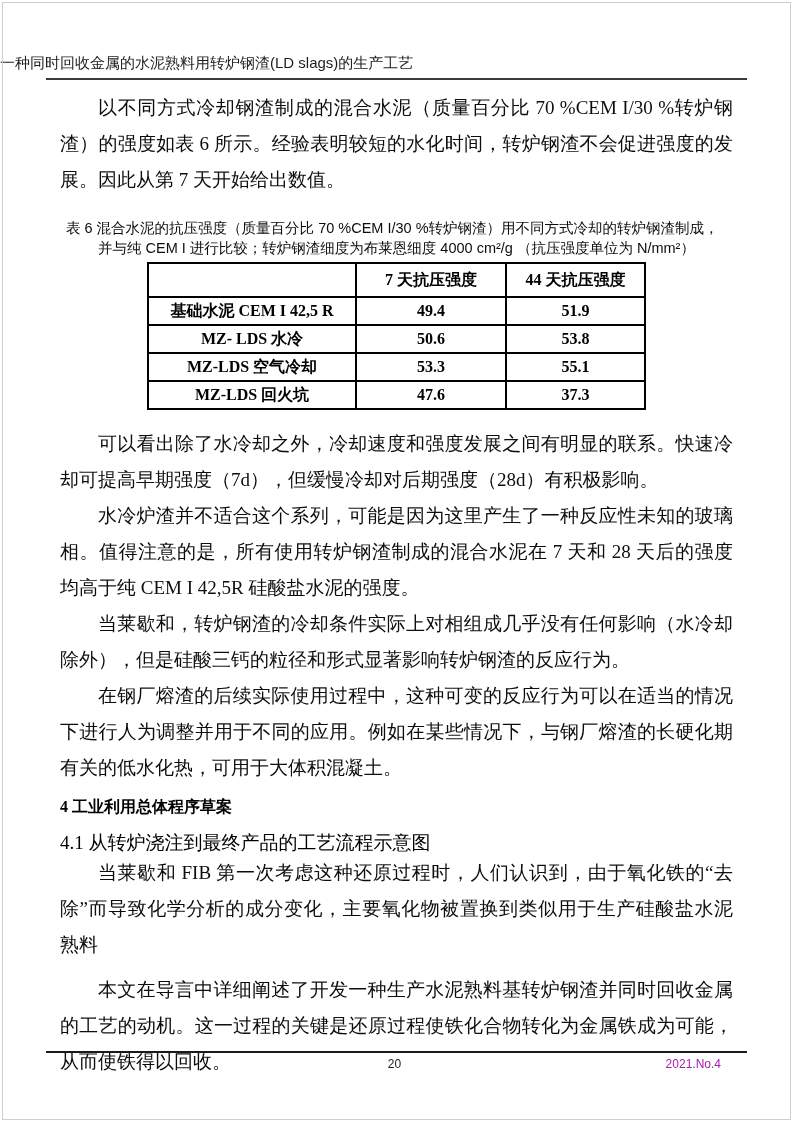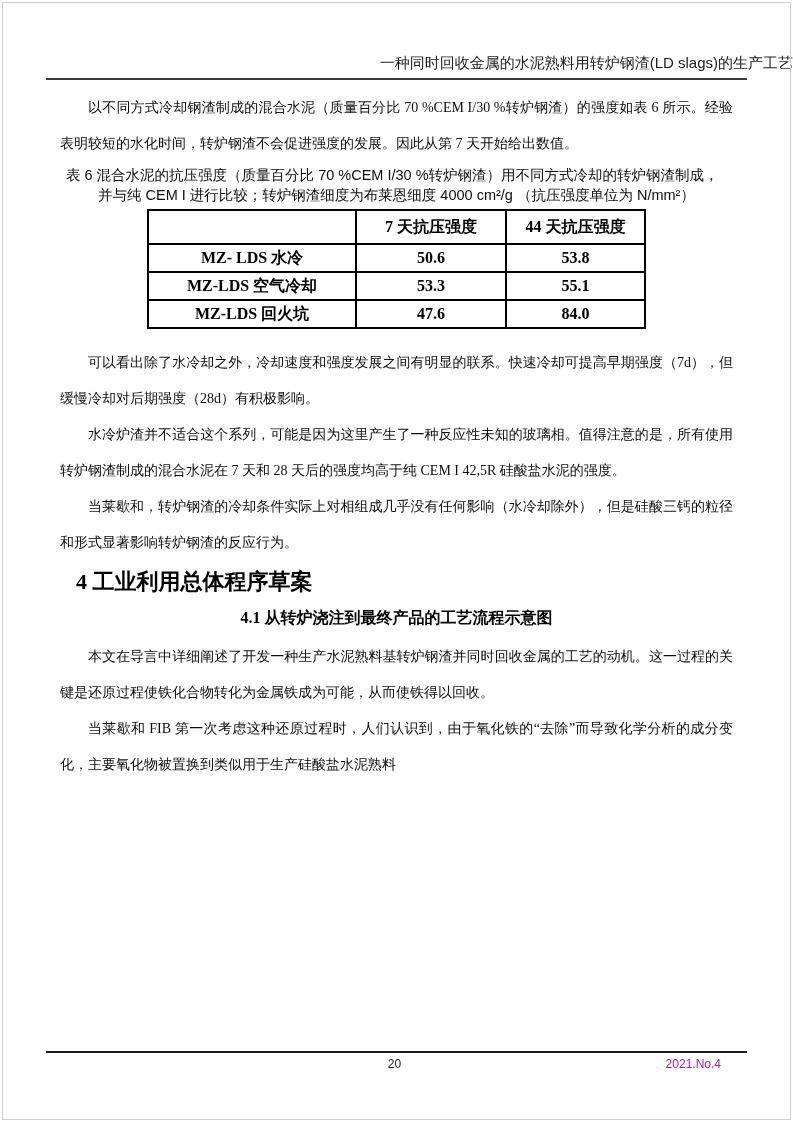--- a/index.html
+++ b/index.html
@@ -13,49 +13,49 @@
   }
   .page-border {
     position: absolute; left: 2px; top: 2px; right: 2px; bottom: 2px;
     border: 1px solid #cfcfcf;
     pointer-events: none;
   }
 
   
   .doc-header {
     padding-top: 54px;
-    text-align: right;
+    text-align: left;
     font-family: "Liberation Sans", "DejaVu Sans", sans-serif;
     font-size: 15px;
     line-height: 18px;
     color: #1c1c1c;
   }
   .header-rule {
     margin: 6px 46px 0 46px;
     border: 0;
     border-top: 2px solid #3a3a3a;
     height: 0;
   }
 
   
   .content { padding: 0 60px; }
   p.body-para {
     margin: 0;
-    font-size: 14px;
+    font-size: 19px;
     line-height: 36px;
     text-align: justify;
     text-indent: 2em;
     color: #0d0d0d;
   }
   p.body-para.first { margin-top: 10px; }
   p.body-para.after-table { margin-top: 16px; font-family: Liberation Serif, serif; }
 
   
   .tbl-caption {
-    margin-top: 3px;
+    margin-top: 20px;
     font-family: "Liberation Sans", "DejaVu Sans", sans-serif;
     font-size: 14.5px;
     line-height: 20px;
     color: #0d0d0d;
   }
   .tbl-caption .cap-line1 { padding-left: 6px; }
   .tbl-caption .cap-line2 { padding-left: 38px; }
 
   
   table.strength-table {
@@ -72,33 +72,32 @@
     color: #000;
   }
   table.strength-table th { height: 32px; }
   table.strength-table td { height: 26px; }
   .col-label { width: 198px; }
   .col-d7    { width: 140px; }
   .col-d28   { width: 129px; }
 
   
   h2.sec-h1 {
-    margin: 8px 0 0 16px;
-    font-size: 22px;
+    margin: 8px 0 0 0;
+    font-size: 16px;
     line-height: 26px;
     font-weight: bold;
     color: #000;
   }
   h3.sec-h2 {
     margin: 11px 0 0 0;
-    font-size: 16px;
+    font-size: 19px;
     line-height: 24px;
-    font-weight: bold;
+    font-weight: normal;
     color: #000;
-    text-align: center;
   }
   p.body-para.after-h2 { margin-top: 9px; }
 
   
   .footer-rule {
     position: absolute;
     left: 46px; right: 46px; top: 1051px;
     border: 0; border-top: 2px solid #1a1a1a; height: 0; margin: 0;
   }
   .footer-page-number {
@@ -137,44 +136,50 @@
   </div>
 
   <table class="strength-table">
     <tbody>
       <tr>
         <th class="col-label"></th>
         <th class="col-d7">7 天抗压强度</th>
         <th class="col-d28">44 天抗压强度</th>
       </tr>
       <tr>
+        <td>基础水泥  CEM I 42,5 R</td>
+        <td>49.4</td>
+        <td>51.9</td>
+      </tr>
+      <tr>
         <td>MZ- LDS  水冷</td>
         <td>50.6</td>
         <td>53.8</td>
       </tr>
       <tr>
         <td>MZ-LDS  空气冷却</td>
         <td>53.3</td>
         <td>55.1</td>
       </tr>
       <tr>
         <td>MZ-LDS  回火坑</td>
         <td>47.6</td>
-        <td>84.0</td>
+        <td>37.3</td>
       </tr>
     </tbody>
   </table>
 
   <p class="body-para after-table">可以看出除了水冷却之外，冷却速度和强度发展之间有明显的联系。快速冷却可提高早期强度（7d），但缓慢冷却对后期强度（28d）有积极影响。</p>
   <p class="body-para">水冷炉渣并不适合这个系列，可能是因为这里产生了一种反应性未知的玻璃相。值得注意的是，所有使用转炉钢渣制成的混合水泥在 7 天和 28 天后的强度均高于纯 CEM I 42,5R 硅酸盐水泥的强度。</p>
   <p class="body-para">当莱歇和，转炉钢渣的冷却条件实际上对相组成几乎没有任何影响（水冷却除外），但是硅酸三钙的粒径和形式显著影响转炉钢渣的反应行为。</p>
+  <p class="body-para">在钢厂熔渣的后续实际使用过程中，这种可变的反应行为可以在适当的情况下进行人为调整并用于不同的应用。例如在某些情况下，与钢厂熔渣的长硬化期有关的低水化热，可用于大体积混凝土。</p>
 
   <h2 class="sec-h1">4 工业利用总体程序草案</h2>
   <h3 class="sec-h2">4.1 从转炉浇注到最终产品的工艺流程示意图</h3>
 
+  <p class="body-para">当莱歇和 FIB 第一次考虑这种还原过程时，人们认识到，由于氧化铁的“去除”而导致化学分析的成分变化，主要氧化物被置换到类似用于生产硅酸盐水泥熟料</p>
   <p class="body-para after-h2">本文在导言中详细阐述了开发一种生产水泥熟料基转炉钢渣并同时回收金属的工艺的动机。这一过程的关键是还原过程使铁化合物转化为金属铁成为可能，从而使铁得以回收。</p>
-  <p class="body-para">当莱歇和 FIB 第一次考虑这种还原过程时，人们认识到，由于氧化铁的“去除”而导致化学分析的成分变化，主要氧化物被置换到类似用于生产硅酸盐水泥熟料</p>
 
 </div>
 
 <hr class="footer-rule">
 <div class="footer-page-number">20</div>
 <div class="footer-issue">2021.No.4</div>
 
 </body></html>

